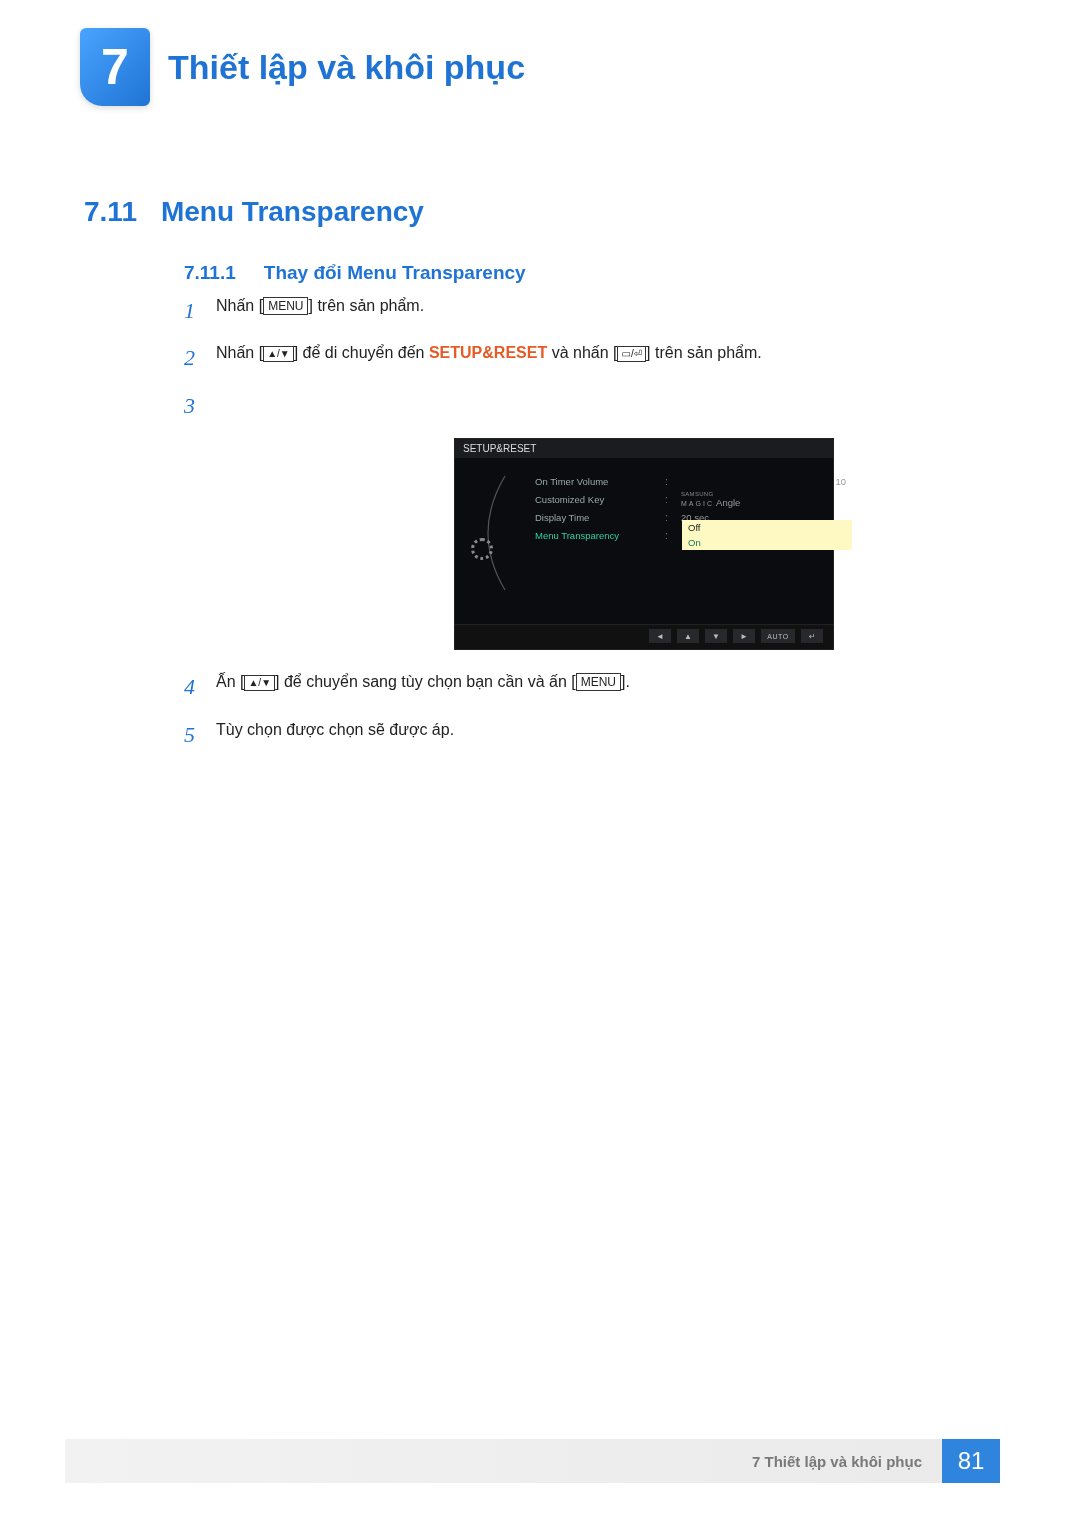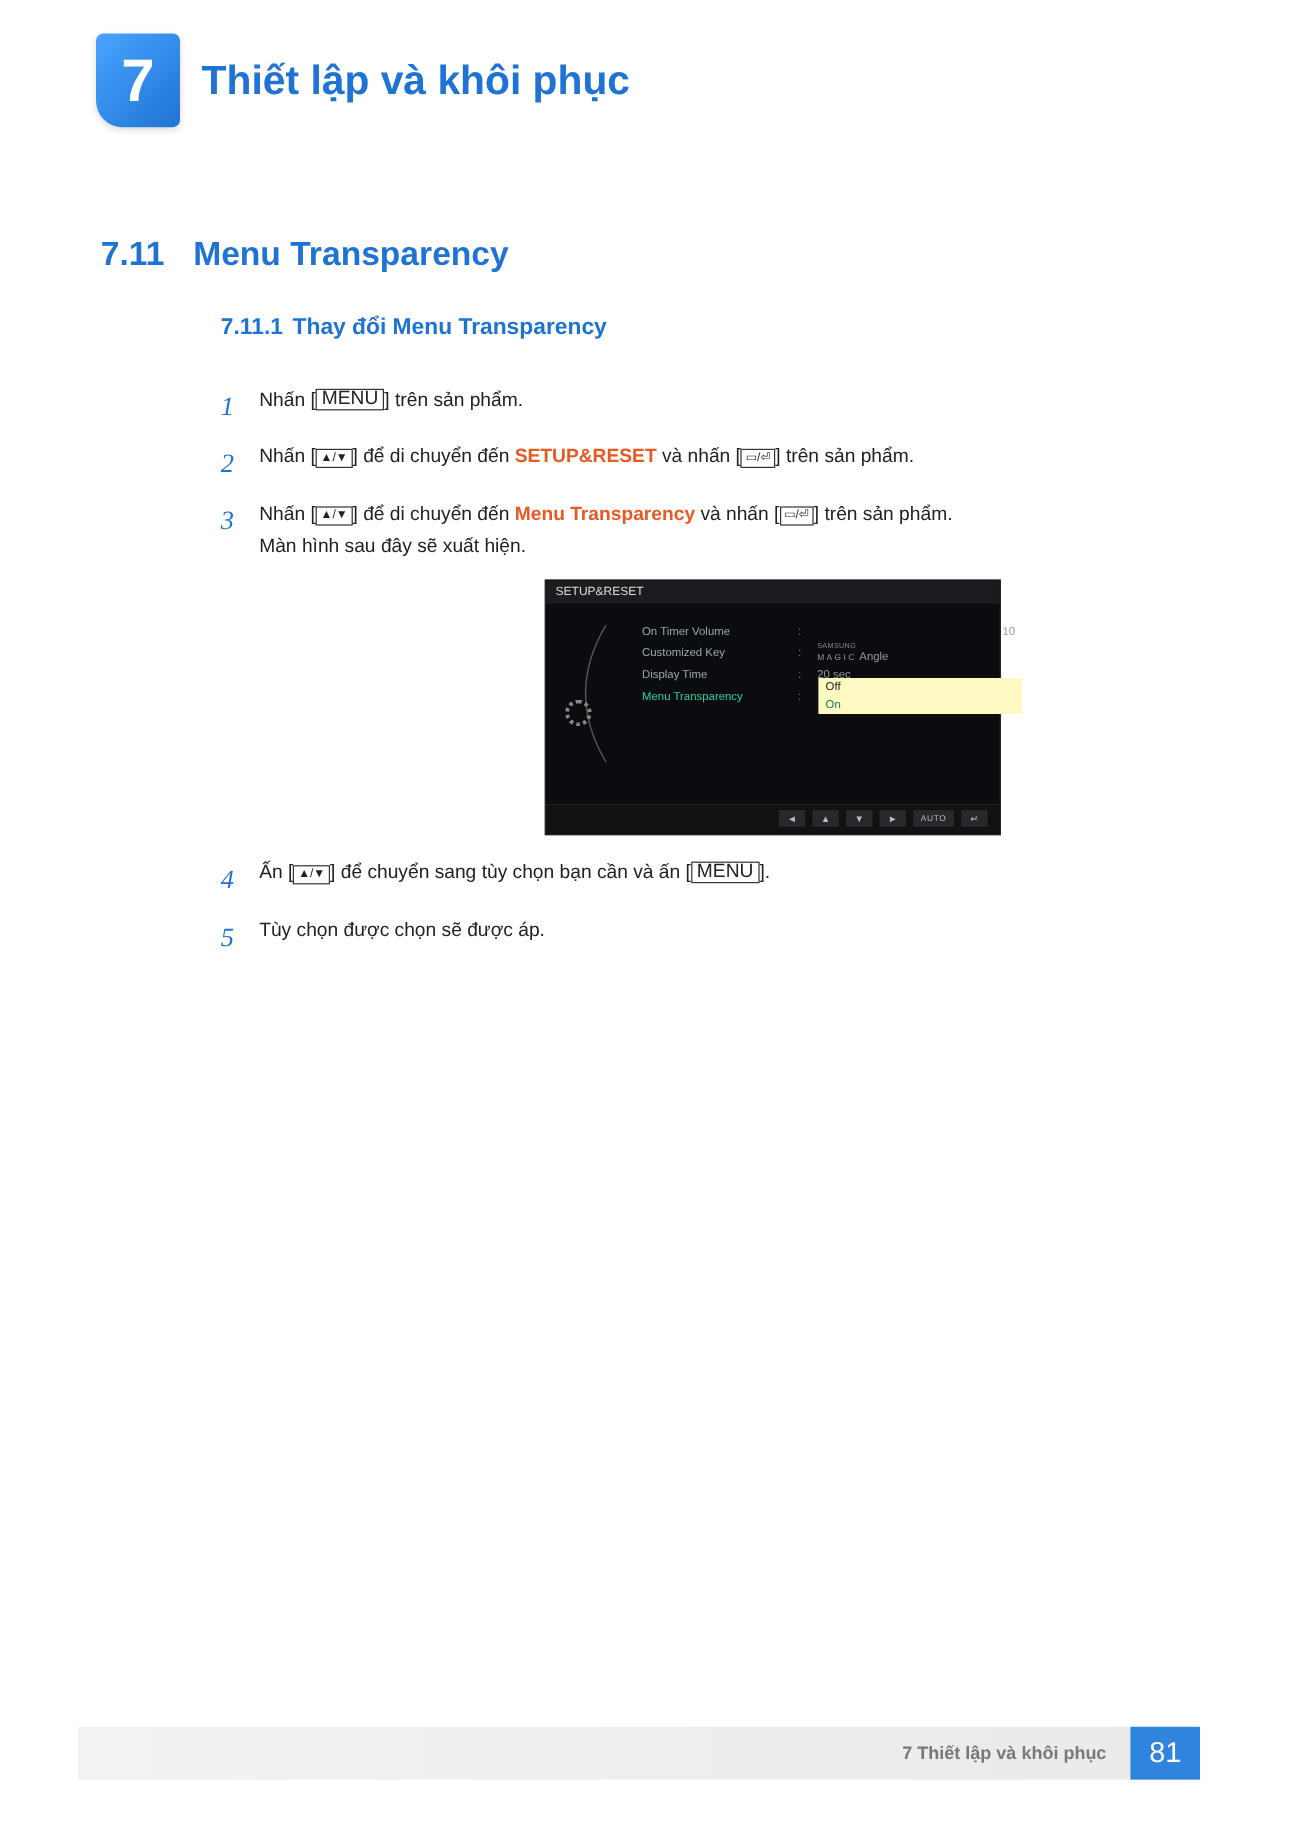--- a/index.html
+++ b/index.html
@@ -48,22 +48,22 @@
     font-size: 28px;
     font-weight: 700;
     color: #1f73d4;
   }
   .body-text {
     font-size: 16px;
     margin: 0 0 32px 104px;
   }
   .subsection-row {
     display: flex;
-    gap: 8px;
-    margin: 0 0 36px 104px;
+    gap: 28px;
+    margin: 0 0 8px 104px;
     font-size: 19px;
     font-weight: 700;
     color: #1f73d4;
   }
   
   .steps { margin-left: 104px; }
   .step {
     display: flex;
     gap: 14px;
     margin-bottom: 10px;
@@ -74,21 +74,21 @@
     font-family: "Georgia", serif;
     font-style: italic;
     color: #1f73d4;
     font-size: 22px;
     width: 18px;
     flex-shrink: 0;
   }
   .menu-box {
     display: inline-block;
     border: 1px solid #333;
-    font-size: 16px;
+    font-size: 12px;
     padding: 0 4px;
     line-height: 16px;
     vertical-align: 1px;
   }
   .arrows-box {
     display: inline-flex;
     border: 1px solid #333;
     padding: 0 3px;
     line-height: 14px;
     font-size: 10px;
@@ -250,24 +250,20 @@
 
     <div class="step">
       <div class="step-num">2</div>
       <div>
         <span>Nhấn [</span><span class="arrows-box">▲/▼</span><span>] để di chuyển đến </span><span class="hl-red">SETUP&amp;RESET</span><span> và nhấn [</span><span class="icons-box">▭/⏎</span><span>] trên sản phẩm.</span>
       </div>
     </div>
 
     <div class="step">
       <div class="step-num">3</div>
-      <div>
-        <span>Nhấn [</span><span class="arrows-box">▲/▼</span><span>] để di chuyển đến </span><span class="hl-red">Menu Transparency</span><span> và nhấn [</span><span class="icons-box">▭/⏎</span><span>] trên sản phẩm.</span>
-        <div class="step-sub">Màn hình sau đây sẽ xuất hiện.</div>
-      </div>
     </div>
 
     <div class="osd">
       <div class="osd-top">SETUP&amp;RESET</div>
       <div class="osd-body">
         <div class="osd-arc">
           <svg viewBox="0 0 52 130">
               <path d="M40 8 Q6 65 40 122" stroke="#555" stroke-width="1.2" fill="none"></path>
             </svg>
           <div class="osd-gear"></div>

